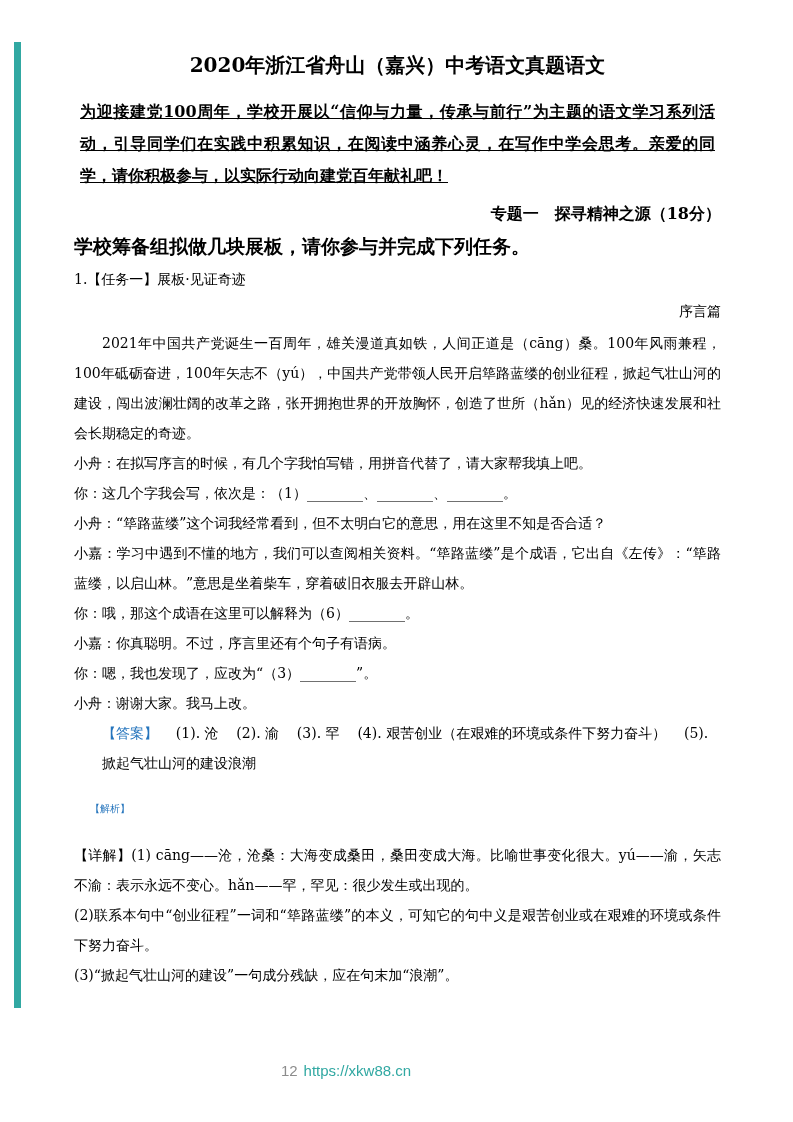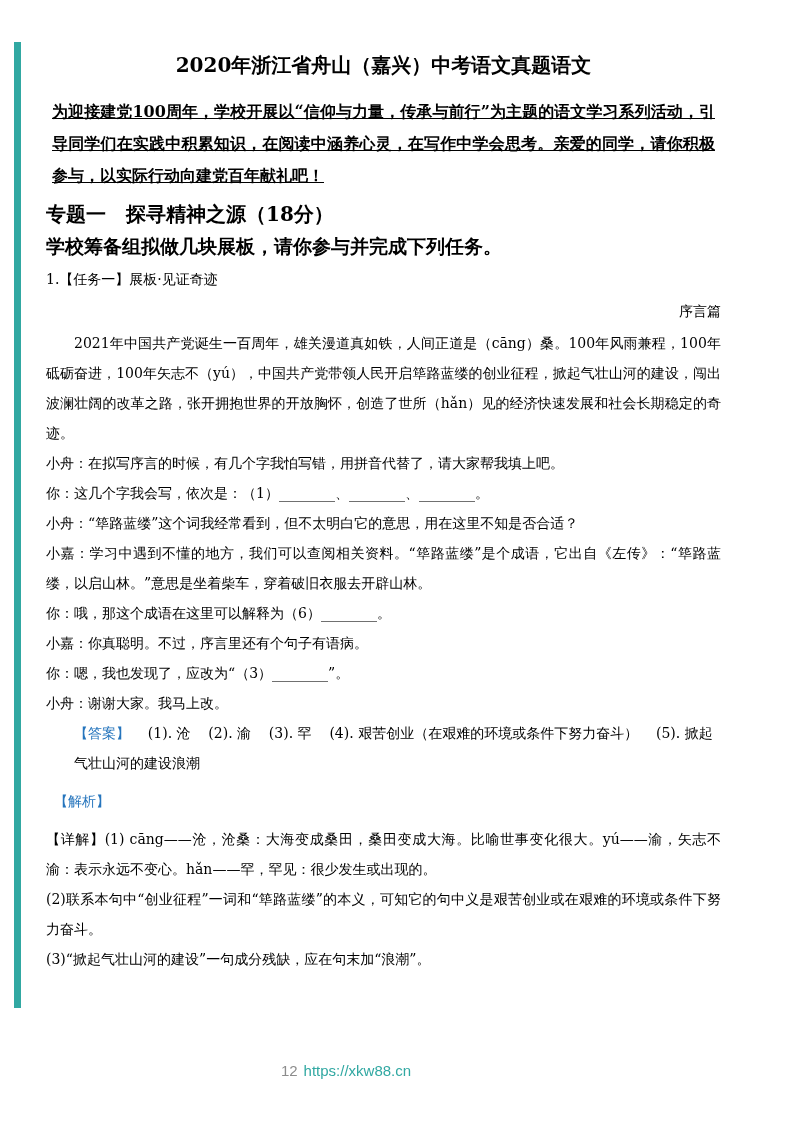--- a/index.html
+++ b/index.html
@@ -11,47 +11,47 @@
   body{
     width:793px;height:1122px;
     background:#ffffff;color:#000;
     font-family:"DejaVu Serif","Liberation Serif",serif;
     position:relative;overflow:hidden;
   }
   .accent-bar{
     position:absolute;left:14px;top:42px;width:7px;height:966px;
     background:var(--teal,#31a8a2);
   }
-  .page{padding:50px 72px 0 46px;}
+  .page{padding:50px 72px 0 74px;}
   .title{
     text-align:center;font-weight:bold;font-size:20px;
     margin:0 0 16px 0;line-height:30px;
   }
   .intro{
     font-weight:bold;font-size:16px;line-height:32px;
     text-align:justify;margin:6px;text-decoration:underline;
   }
   .section-heading{
-    text-align:left;font-weight:bold;font-size:20px;
+    text-align:right;font-weight:bold;font-size:16px;
     line-height:32px;margin:2px 0 0 0;
   }
   .task-intro{
     font-weight:bold;font-size:19px;line-height:32px;margin:0;
   }
   .q-label{font-size:14px;line-height:30px;margin:2px 0;}
   .preface-title{text-align:right;font-size:14px;line-height:30px;margin:2px 0;}
   .preface-body{
     font-size:14px;line-height:30px;margin:0;
     text-align:justify;text-indent:2em;
   }
   .dialog p{font-size:14px;line-height:30px;margin:0;text-align:justify;}
   .answer-line{font-size:14px;line-height:30px;margin:0;}
   .blue{color:var(--accent-blue,#2675bd);}
   .pre{white-space:pre-wrap;margin-left:28px;}
-  .analysis-label{font-size:14px;line-height:30px;margin:8px;}
+  .analysis-label{font-size:10px;line-height:30px;margin:16px;}
   .detail p{font-size:14px;line-height:30px;margin:0;text-align:justify;}
   .footer{
     position:absolute;left:0;top:1062px;width:692px;
     text-align:center;font-size:15px;
     font-family:"Liberation Sans","DejaVu Sans",sans-serif;
   }
   .footer .page-num{color:var(--footer-gray,#8c8c8c);margin-right:6px;}
   .footer a{color:var(--teal,#31a8a2);text-decoration:none;cursor:pointer;}
 </style>
 </head>

